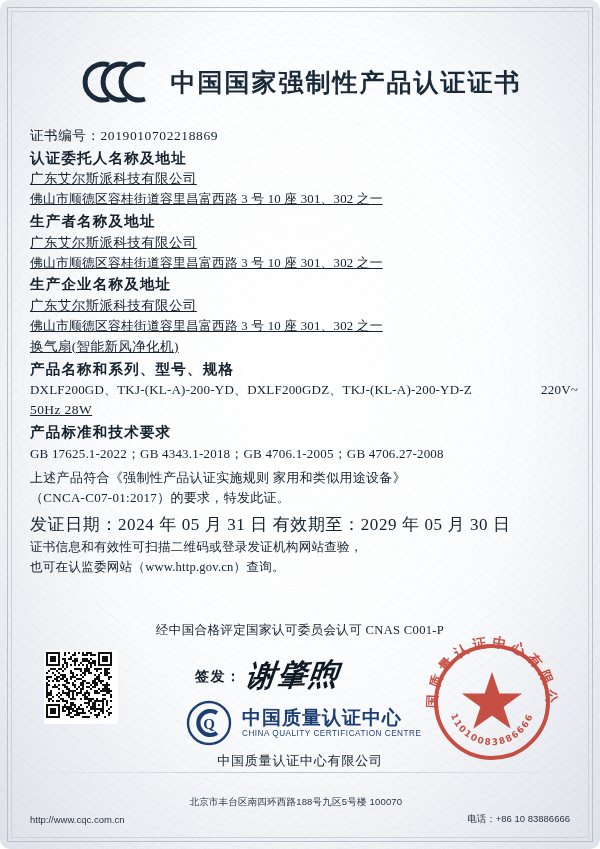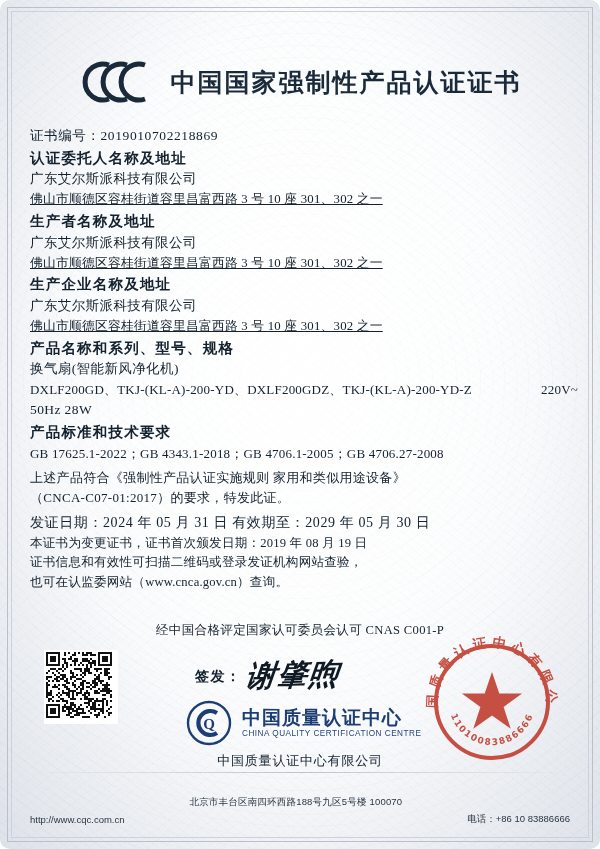--- a/index.html
+++ b/index.html
@@ -111,20 +111,21 @@
     white-space: nowrap;
   }
   .lbl {
     font-weight: 700;
     font-size: 14.5px;
     letter-spacing: 1.2px;
   }
   .val {
     font-size: 13.5px;
     letter-spacing: 0.4px;
+    text-decoration: underline;
   }
   .val-sm {
     font-size: 12.8px;
     letter-spacing: 0.2px;
     text-decoration: underline;
   }
   .cert-no {
     font-size: 13.5px;
     letter-spacing: 0.6px;
   }
@@ -137,21 +138,21 @@
     white-space: nowrap;
   }
   .volt {
     position: absolute;
     right: -8px;
     top: 0;
     font-size: 13px;
   }
   .std-line { font-size: 13px; letter-spacing: 0.2px; }
   .rule-line { font-size: 13px; letter-spacing: 0.3px; }
-  .date-line { font-size: 14px; letter-spacing: 0.6px; }
+  .date-line { font-size: 17px; letter-spacing: 0.6px; }
   .note-line { font-size: 12.6px; letter-spacing: 0.2px; }
 
   
   .cnas-line {
     position: absolute;
     left: 0;
     top: 622px;
     width: 600px;
     text-align: center;
     font-size: 12.6px;
@@ -308,40 +309,39 @@
       <div class="line val-sm">佛山市顺德区容桂街道容里昌富西路 3 号 10 座 301、302 之一</div>
 
       <div class="line lbl">生产者名称及地址</div>
       <div class="line val">广东艾尔斯派科技有限公司</div>
       <div class="line val-sm">佛山市顺德区容桂街道容里昌富西路 3 号 10 座 301、302 之一</div>
 
       <div class="line lbl">生产企业名称及地址</div>
       <div class="line val">广东艾尔斯派科技有限公司</div>
       <div class="line val-sm">佛山市顺德区容桂街道容里昌富西路 3 号 10 座 301、302 之一</div>
 
+      <div class="line val">换气扇(智能新风净化机)</div>
       <div class="line lbl">产品名称和系列、型号、规格</div>
-      <div class="line val">换气扇(智能新风净化机)</div>
       <div class="line model-line">
         <span>DXLF200GD、TKJ-(KL-A)-200-YD、DXLF200GDZ、TKJ-(KL-A)-200-YD-Z</span>
         <span class="volt">220V~</span>
       </div>
       <div class="line val">50Hz  28W</div>
 
       <div class="line lbl">产品标准和技术要求</div>
       <div class="line std-line">GB 17625.1-2022；GB 4343.1-2018；GB 4706.1-2005；GB 4706.27-2008</div>
 
       <div class="spacer-2"></div>
       <div class="line rule-line">上述产品符合《强制性产品认证实施规则  家用和类似用途设备》</div>
       <div class="line rule-line">（CNCA-C07-01:2017）的要求，特发此证。</div>
 
       <div class="spacer-2"></div>
       <div class="line date-line">发证日期：2024 年 05 月 31 日    有效期至：2029 年 05 月 30 日</div>
-      <div class="line note-line">本证书为变更证书，证书首次颁发日期：2019 年 08 月 19 日</div>
       <div class="line note-line">证书信息和有效性可扫描二维码或登录发证机构网站查验，</div>
-      <div class="line note-line">也可在认监委网站（www.cnca.gov.cn）查询。</div>
+      <div class="line note-line">也可在认监委网站（www.http.gov.cn）查询。</div>
     </div>
 
     <div class="cnas-line">经中国合格评定国家认可委员会认可 CNAS C001-P</div>
 
     <div class="qr">
       <svg id="qr-svg" width="66" height="66" viewBox="0 0 33 33" shape-rendering="crispEdges">
           <rect x="0" y="0" width="33" height="33" fill="#ffffff"></rect>
           <rect x="0" y="0" width="1" height="1" fill="#111111"></rect>
           <rect x="1" y="0" width="1" height="1" fill="#111111"></rect>
           <rect x="2" y="0" width="1" height="1" fill="#111111"></rect>

